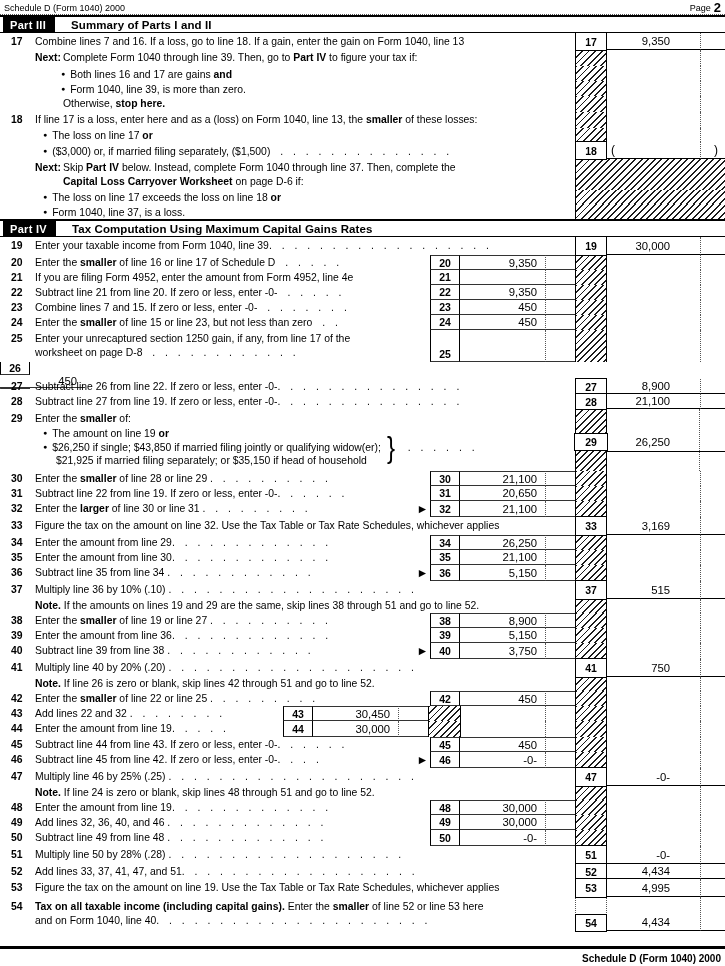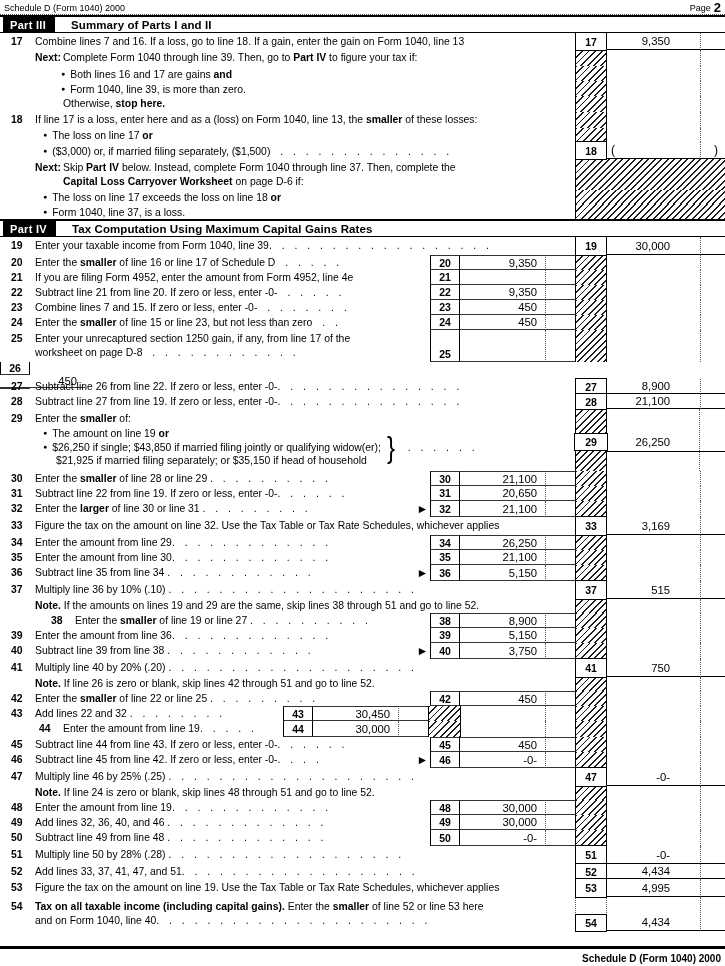--- a/index.html
+++ b/index.html
@@ -388,21 +388,21 @@
         <div class="rcents bb"></div>
       </div>
       <div class="frow" style="height: 14px;">
         <div class="tcell">
           <div class="tline"><span class="lnum"></span><span style="font-weight: 700;">Note.</span><span> If the amounts on lines 19 and 29 are the same, skip lines 38 through 51 and go to line 52.</span></div>
         </div>
         <div class="strip hatch"></div>
         <div class="ramt"></div>
         <div class="rcents"></div>
       </div>
-      <div class="frow" style="height: 15px; padding-left: 40px;">
+      <div class="frow" style="height: 15px;">
         <div class="tcell">
           <div class="tline"><span class="lnum">38</span><span>Enter the </span><span style="font-weight: 700;">smaller</span><span> of line 19 or line 27 .</span><span class="dots"> . . . . . . . . .</span></div>
         </div>
         <div class="mnum it ib">38</div>
         <div class="mamt it ib">8,900</div>
         <div class="mcents it ib"></div>
         <div class="strip hatch"></div>
         <div class="ramt"></div>
         <div class="rcents"></div>
       </div>
@@ -467,21 +467,21 @@
         <div class="mnum it ib">43</div>
         <div class="mamt it ib">30,450</div>
         <div class="mcents it ib"></div>
         <div class="ministrip hatch"></div>
         <div class="contamt"></div>
         <div class="contcents"></div>
         <div class="strip hatch"></div>
         <div class="ramt"></div>
         <div class="rcents"></div>
       </div>
-      <div class="frow" style="height: 16px; padding-left: 28px;">
+      <div class="frow" style="height: 16px;">
         <div class="tcell">
           <div class="tline"><span class="lnum">44</span><span>Enter the amount from line 19.</span><span class="dots"> . . . .</span></div>
         </div>
         <div class="mnum ib">44</div>
         <div class="mamt ib">30,000</div>
         <div class="mcents ib"></div>
         <div class="ministrip hatch"></div>
         <div class="contamt"></div>
         <div class="contcents"></div>
         <div class="strip hatch"></div>

